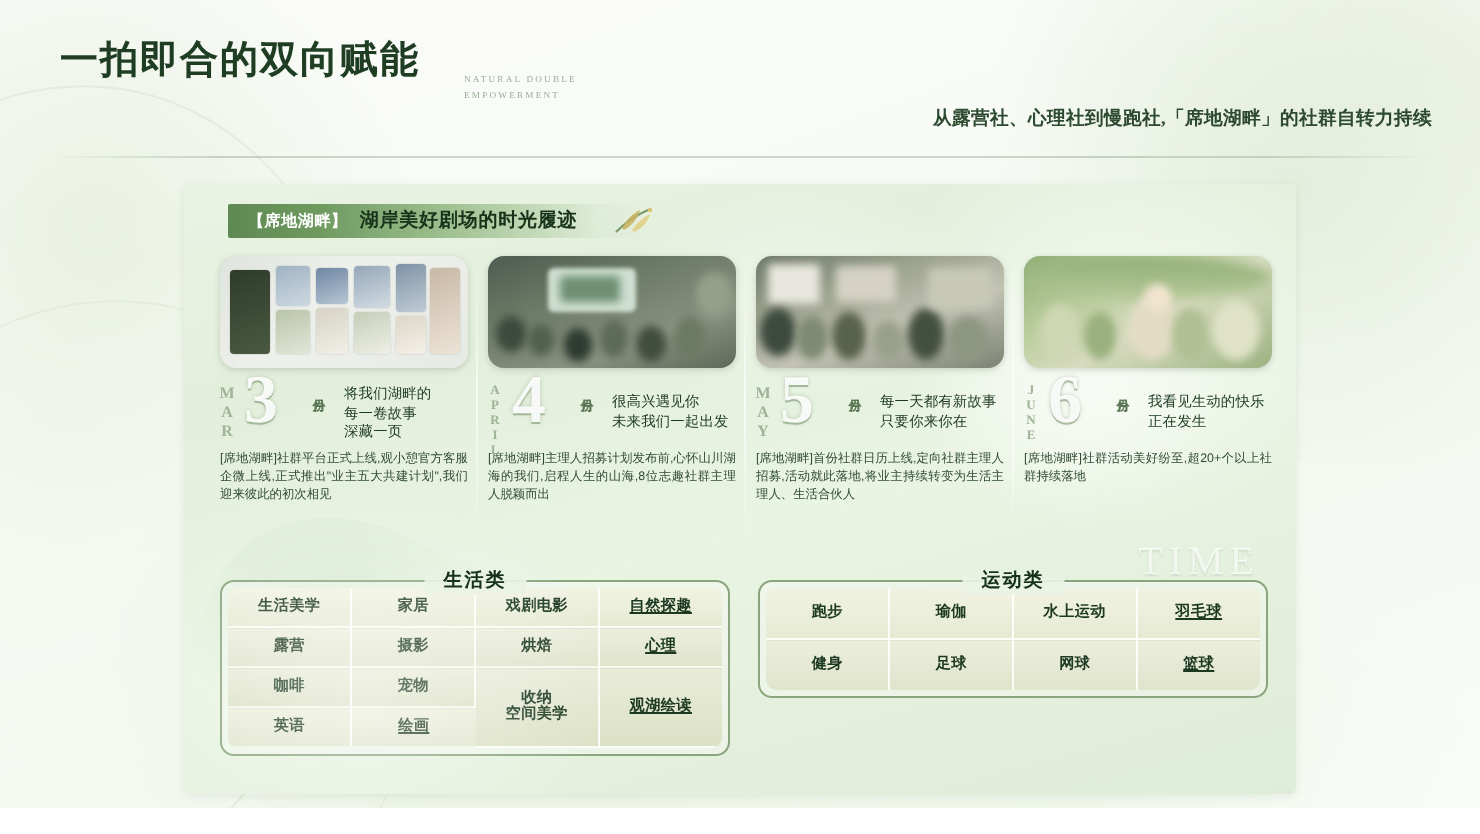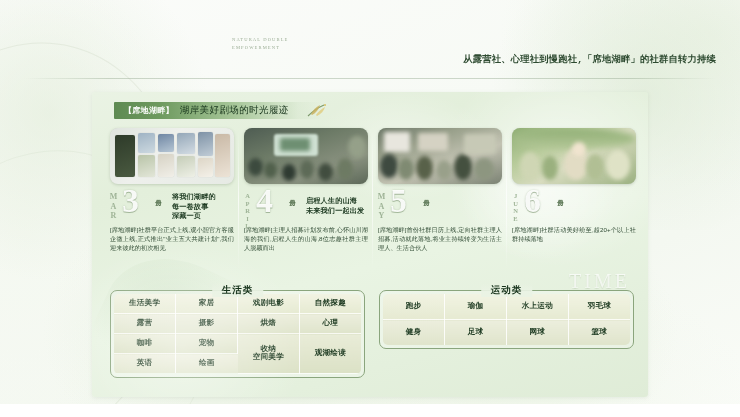--- a/index.html
+++ b/index.html
@@ -43,21 +43,21 @@
   .title-en{
     position:absolute;left:232px;top:36px;width:80px;
     font-size:4.6px;letter-spacing:1.1px;color:#9cae96;line-height:8px;
     font-family:"Liberation Serif","DejaVu Serif",serif;
   }
   .hr-top{position:absolute;left:24px;top:78px;width:692px;height:1px;
     background:linear-gradient(90deg,rgba(150,170,145,0) 0%,rgba(150,170,145,.45) 12%,rgba(150,170,145,.45) 88%,rgba(150,170,145,0) 100%);}
   .subtitle{
     position:absolute;right:24px;top:53px;
     font-size:9.3px;color:#2d4a30;letter-spacing:.2px;white-space:nowrap;
-    font-family:Liberation Mono, monospace;font-weight:bold;
+    font-family:Liberation Serif, serif;font-weight:bold;
   }
 
   
   .panel{
     position:absolute;left:92px;top:92px;width:556px;height:305px;
     background:linear-gradient(165deg,#eaf3e4 0%,#e3efdb 25%,#e9f4e3 55%,#dfecd7 100%);
     border-radius:3px;
     box-shadow:0 1px 4px rgba(110,130,100,.12);
     overflow:hidden;
   }
@@ -80,21 +80,21 @@
     display:flex;align-items:center;
     padding:0 34px 0 0;
     background:linear-gradient(90deg,#5e8a52 0%,#6e9a5f 22%,#a8c79a 58%,rgba(200,221,190,.25) 88%,rgba(200,221,190,0) 100%);
     border-radius:1px;
   }
   .ribbon-tag{
     font-size:8px;font-weight:bold;color:#ffffff;letter-spacing:.3px;
     padding:0 6px 0 10px;white-space:nowrap;text-align:right;
   }
   .ribbon-text{
-    font-size:9.5px;font-weight:normal;color:#17341b;letter-spacing:.4px;white-space:nowrap;
+    font-size:9.5px;font-weight:bold;color:#17341b;letter-spacing:.4px;white-space:nowrap;
   }
   .ribbon-spark{
     position:absolute;right:-4px;top:0px;width:22px;height:18px;
   }
 
   
   .cards{position:absolute;left:18px;top:36px;width:524px;height:145px;display:flex;gap:10px;}
   .card{width:124px;position:relative;}
   .card-photo{
     width:124px;height:56px;border-radius:8px;overflow:hidden;position:relative;
@@ -127,21 +127,21 @@
     font-family:"Liberation Serif","DejaVu Serif",serif;
     font-size:8px;letter-spacing:.5px;color:#9fb497;font-weight:bold;
     writing-mode:vertical-rl;text-orientation:upright;line-height:7px;
   }
   .date-cn{
     position:absolute;left:45px;top:6px;
     font-size:6.5px;color:#5d7856;line-height:7.5px;font-weight:bold;
     writing-mode:vertical-rl;
   }
   .card-head{
-    flex:1;font-size:7.2px;font-weight:bold;color:#1d3a21;
+    flex:1;font-size:7.2px;font-weight:normal;color:#1d3a21;
     line-height:9.6px;padding-top:4px;letter-spacing:.1px;
   }
   .card-body{
     margin-top:3px;font-size:6.2px;color:#2f4a33;line-height:9.2px;
     text-align:justify;letter-spacing:0px;
   }
   .card-div{
     position:absolute;right:-5px;top:2px;width:1px;height:140px;
     background:linear-gradient(180deg,rgba(255,255,255,0),rgba(255,255,255,.7),rgba(255,255,255,0));
   }
@@ -179,41 +179,42 @@
     font-size:7.6px;font-weight:bold;color:#1d3a21;
     border-right:1px solid rgba(255,255,255,.85);
     border-bottom:1px solid rgba(255,255,255,.7);
     line-height:8.6px;
     background:linear-gradient(180deg,#f1f3e2 0%,#e6ead2 100%);
     letter-spacing:.2px;
   }
   .tbl tr:nth-child(2) td{background:linear-gradient(180deg,#eceedd 0%,#dfe4cb 100%);}
   .tbl tr:nth-child(3) td{background:linear-gradient(180deg,#e9ecd8 0%,#dbe1c5 100%);}
   .tbl tr:nth-child(4) td{background:linear-gradient(180deg,#eceedc 0%,#e0e5cc 100%);}
-  .tbl td:last-child{border-right:none;}
+  .tbl td:last-child{border-right:none;text-decoration:underline;}
   .tbl tr:last-child td{border-bottom:none;}
   .two-line{font-size:7.2px;line-height:8.2px;}
 
   
   .bottom-strip{position:absolute;left:0;bottom:0;width:740px;height:13px;background:#ffffff;}
 </style>
 </head>
 <body>
 
 <div class="slide">
 
   <div class="bg-wash wash-a"></div>
   <div class="bg-wash wash-b"></div>
   <div class="bg-wash wash-c"></div>
   <div class="bg-wash wash-d"></div>
   <div class="vein vein1"></div>
   <div class="vein vein2"></div>
 
   <div class="header">
     <div class="title-block">
+      <div class="title-line">一拍即合的双向赋能</div>
     </div>
     <div class="title-en">
       <div>NATURAL DOUBLE</div>
       <div>EMPOWERMENT</div>
     </div>
     <div class="hr-top"></div>
     <div class="subtitle">从露营社、心理社到慢跑社,「席地湖畔」的社群自转力持续</div>
   </div>
 
   <div class="panel">
@@ -278,21 +279,21 @@
             <div class="blob" style="left:93px;top:30px;width:16px;height:22px;background:#6d7a63;"></div>
             <div class="blob" style="left:104px;top:8px;width:18px;height:22px;background:#95a089;"></div>
           </div>
         </div>
         <div class="card-meta">
           <div class="date-badge">
             <span class="date-en" style="font-size:6.5px;">APRIL</span>
             <span class="date-num">4</span>
             <span class="date-cn">月份</span>
           </div>
-          <div class="card-head" style="white-space:pre-line;padding-top:8px;">启程人生的山海
+          <div class="card-head" style="white-space:pre-line;padding-top:8px;">很高兴遇见你
 未来我们一起出发</div>
         </div>
         <div class="card-body">[席地湖畔]主理人招募计划发布前,心怀山川湖海的我们,启程人生的山海,8位志趣社群主理人脱颖而出</div>
         <div class="card-div"></div>
       </div>
 
       <div class="card">
         <div class="card-photo">
           <div class="ph-inner ph3">
             <div class="blob" style="left:6px;top:4px;width:26px;height:20px;background:#e8e6de;border-radius:2px;"></div>
@@ -305,20 +306,22 @@
             <div class="blob" style="left:96px;top:30px;width:20px;height:22px;background:#8d9680;"></div>
             <div class="blob" style="left:86px;top:6px;width:32px;height:20px;background:#c7c9b6;border-radius:2px;"></div>
           </div>
         </div>
         <div class="card-meta">
           <div class="date-badge">
             <span class="date-en">MAY</span>
             <span class="date-num">5</span>
             <span class="date-cn">月份</span>
           </div>
+          <div class="card-head" style="white-space:pre-line;padding-top:8px;">每一天都有新故事
+只要你来你在</div>
         </div>
         <div class="card-body">[席地湖畔]首份社群日历上线,定向社群主理人招募,活动就此落地,将业主持续转变为生活主理人、生活合伙人</div>
         <div class="card-div"></div>
       </div>
 
       <div class="card">
         <div class="card-photo">
           <div class="ph-inner ph4">
             <div class="blob" style="left:0px;top:0px;width:124px;height:22px;background:linear-gradient(180deg,#8fae74,#b6c99a);filter:blur(3px);"></div>
             <div class="blob" style="left:8px;top:24px;width:20px;height:28px;background:#cfd6b4;"></div>
@@ -328,20 +331,22 @@
             <div class="blob" style="left:94px;top:22px;width:24px;height:30px;background:#dfe2c6;"></div>
             <div class="blob" style="left:60px;top:14px;width:14px;height:14px;background:#f0e4cf;border-radius:50%;"></div>
           </div>
         </div>
         <div class="card-meta">
           <div class="date-badge">
             <span class="date-en" style="font-size:6.5px;">JUNE</span>
             <span class="date-num">6</span>
             <span class="date-cn">月份</span>
           </div>
+          <div class="card-head" style="white-space:pre-line;padding-top:8px;">我看见生动的快乐
+正在发生</div>
         </div>
         <div class="card-body">[席地湖畔]社群活动美好纷至,超20+个以上社群持续落地</div>
       </div>
 
     </div>
 
     <div class="tables">
 
       <div class="tbl-wrap">
         <div class="tbl-title">生活类</div>

